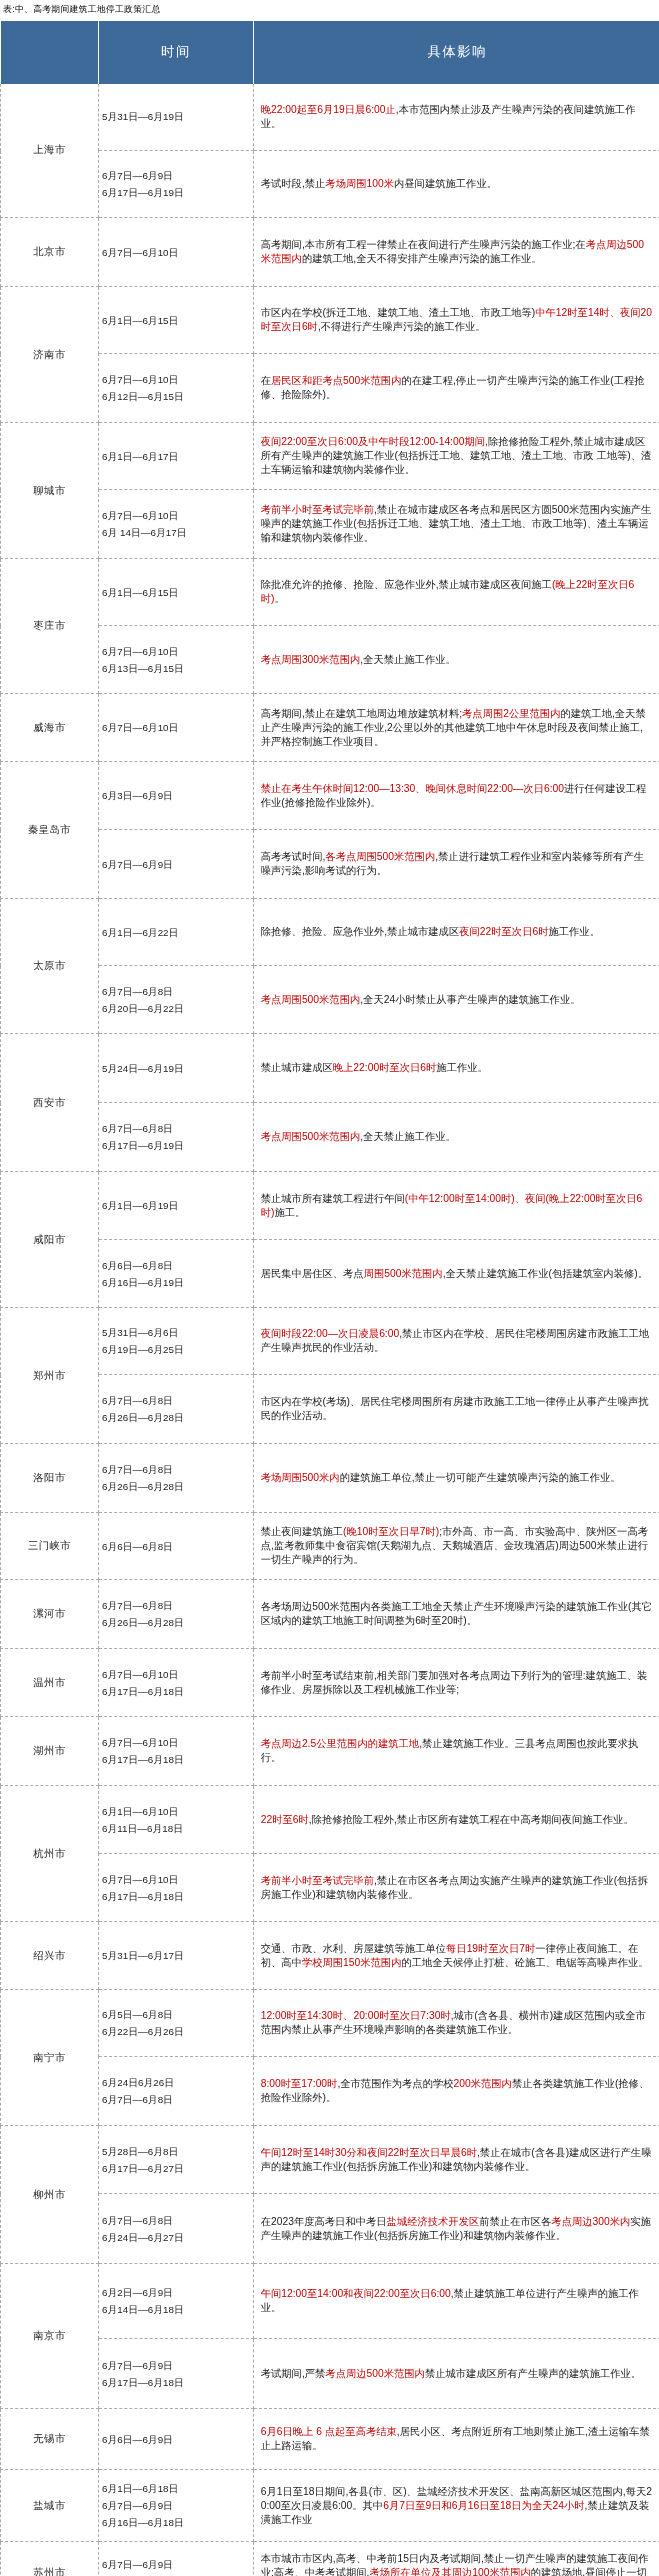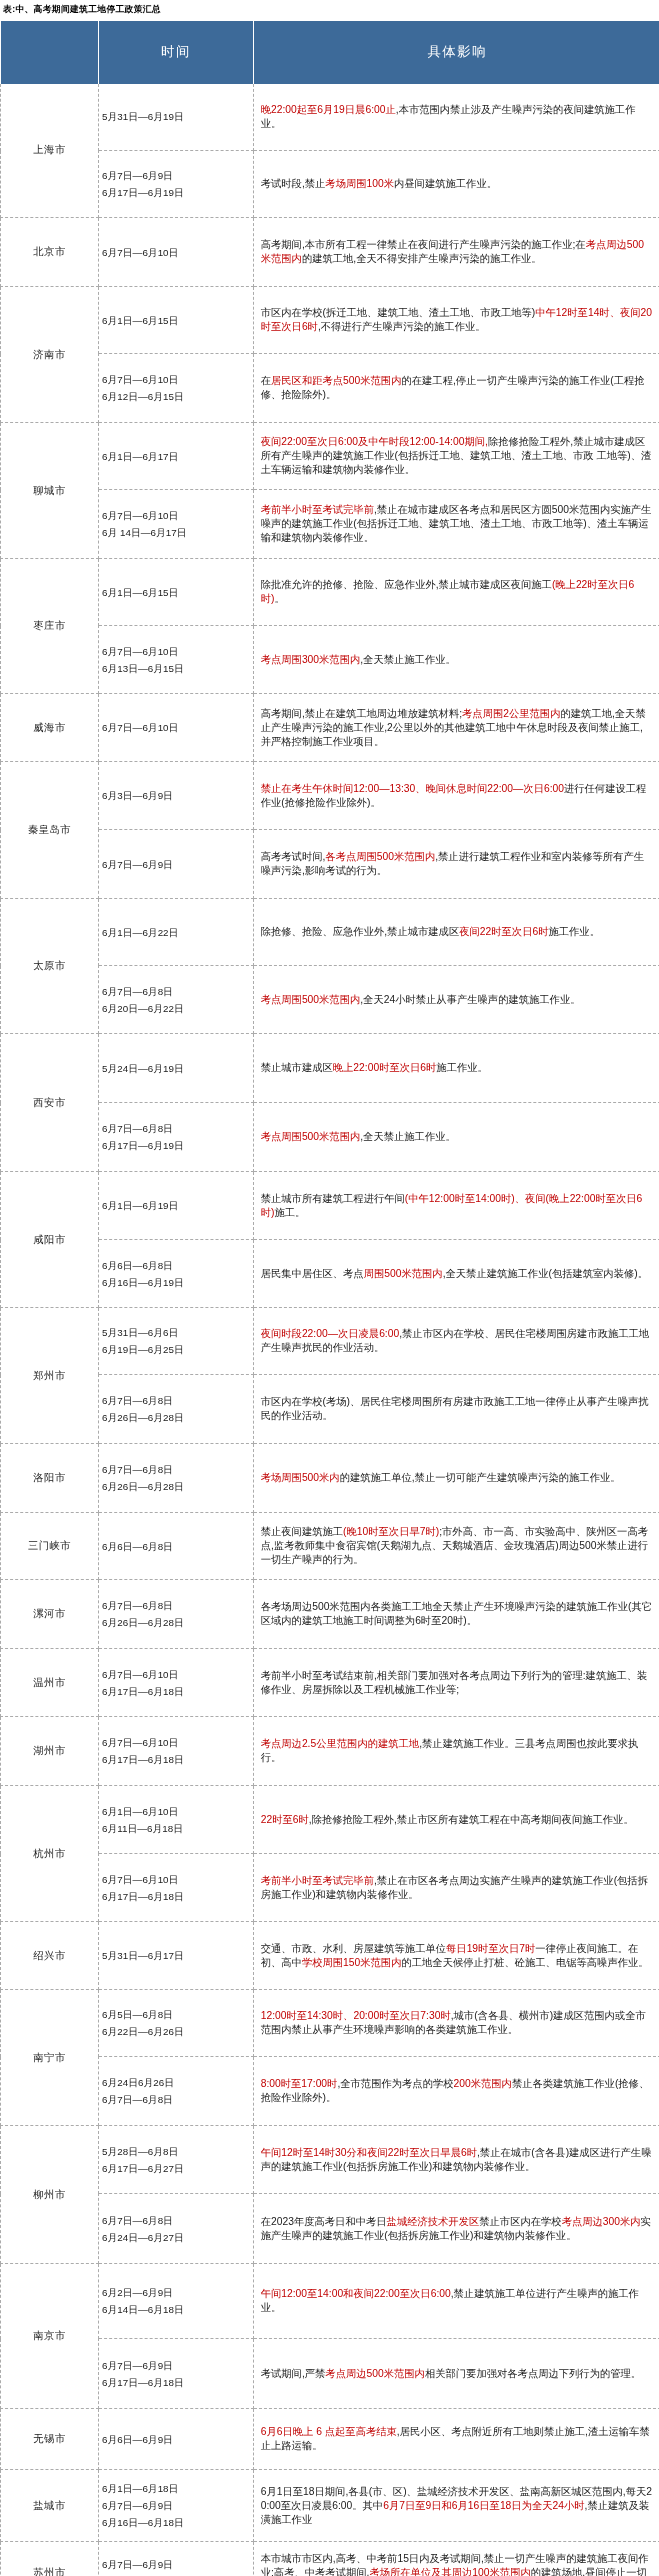--- a/index.html
+++ b/index.html
@@ -2,21 +2,21 @@
 <html style="--header-bg: #3d6a99; --header-text: #ffffff; --red: #c00000; --text: #1a1a1a; --border: #ababab; --bg: #ffffff;font-size:8.2px"><head>
 <meta charset="utf-8">
 <style>
   :root{
     --header-bg:#3d6a99; --header-text:#ffffff; --red:#c00000;
     --text:#1a1a1a; --border:#ababab; --bg:#ffffff;
   }
   html,body{margin:0;padding:0;background:var(--bg);}
   body{width:659px;font-family:"Liberation Sans",sans-serif;color:var(--text);}
   .page-title{
-    height:15.5px;padding:4.1px 0 1px 3.1px;font-size:8.8px;font-weight:700;
+    height:15.5px;padding:4.1px 0 1px 3.1px;font-size:8.8px;font-weight:400;
     letter-spacing:0.3px;color:#000;
   }
   table.policy-table{
     border-collapse:collapse;table-layout:fixed;width:659px;
   }
   col.c-city{width:98px;} col.c-time{width:155px;} col.c-impact{width:407px;}
   thead th{
     background:var(--header-bg);color:var(--header-text);height:63px;
     font-size:13.4px;font-weight:400;letter-spacing:1.5px;text-align:center;
     border:none;padding:0;
@@ -280,36 +280,36 @@
             <div>5月28日—6月8日</div>
             <div>6月17日—6月27日</div>
           </td>
           <td class="impact-cell"><span class="red">午间12时至14时30分和夜间22时至次日早晨6时</span><span>,禁止在城市(含各县)建成区进行产生噪声的建筑施工作业(包括拆房施工作业)和建筑物内装修作业。</span></td>
         </tr>
         <tr style="height: 70px;">
           <td class="time-cell">
             <div>6月7日—6月8日</div>
             <div>6月24日—6月27日</div>
           </td>
-          <td class="impact-cell"><span>在2023年度高考日和中考日</span><span class="red">盐城经济技术开发区</span><span>禁止市区内在学校</span><span class="red">考点周边300米内</span><span>实施产生噪声的建筑施工作业(包括拆房施工作业)和建筑物内装修作业。</span></td>
+          <td class="impact-cell"><span>在2023年度高考日和中考日</span><span class="red">盐城经济技术开发区</span><span>前禁止在市区各</span><span class="red">考点周边300米内</span><span>实施产生噪声的建筑施工作业(包括拆房施工作业)和建筑物内装修作业。</span></td>
         </tr>
         <tr style="height: 75px;">
           <td class="city-cell" rowspan="2">南京市</td>
           <td class="time-cell">
             <div>6月2日—6月9日</div>
             <div>6月14日—6月18日</div>
           </td>
           <td class="impact-cell"><span class="red">午间12:00至14:00和夜间22:00至次日6:00</span><span>,禁止建筑施工单位进行产生噪声的施工作业。</span></td>
         </tr>
         <tr style="height: 70px;">
           <td class="time-cell">
             <div>6月7日—6月9日</div>
             <div>6月17日—6月18日</div>
           </td>
-          <td class="impact-cell"><span>考试期间,严禁</span><span class="red">考点周边500米范围内</span><span>相关部门要加强对各考点周边下列行为的管理。</span></td>
+          <td class="impact-cell"><span>考试期间,严禁</span><span class="red">考点周边500米范围内</span><span>禁止城市建成区所有产生噪声的建筑施工作业。</span></td>
         </tr>
         <tr style="height: 61px;">
           <td class="city-cell" rowspan="1">无锡市</td>
           <td class="time-cell">
             <div>6月6日—6月9日</div>
           </td>
           <td class="impact-cell"><span class="red">6月6日晚上 6 点起至高考结束</span><span>,居民小区、考点附近所有工地则禁止施工,渣土运输车禁止上路运输。</span></td>
         </tr>
         <tr style="height: 72px;">
           <td class="city-cell" rowspan="1">盐城市</td>

